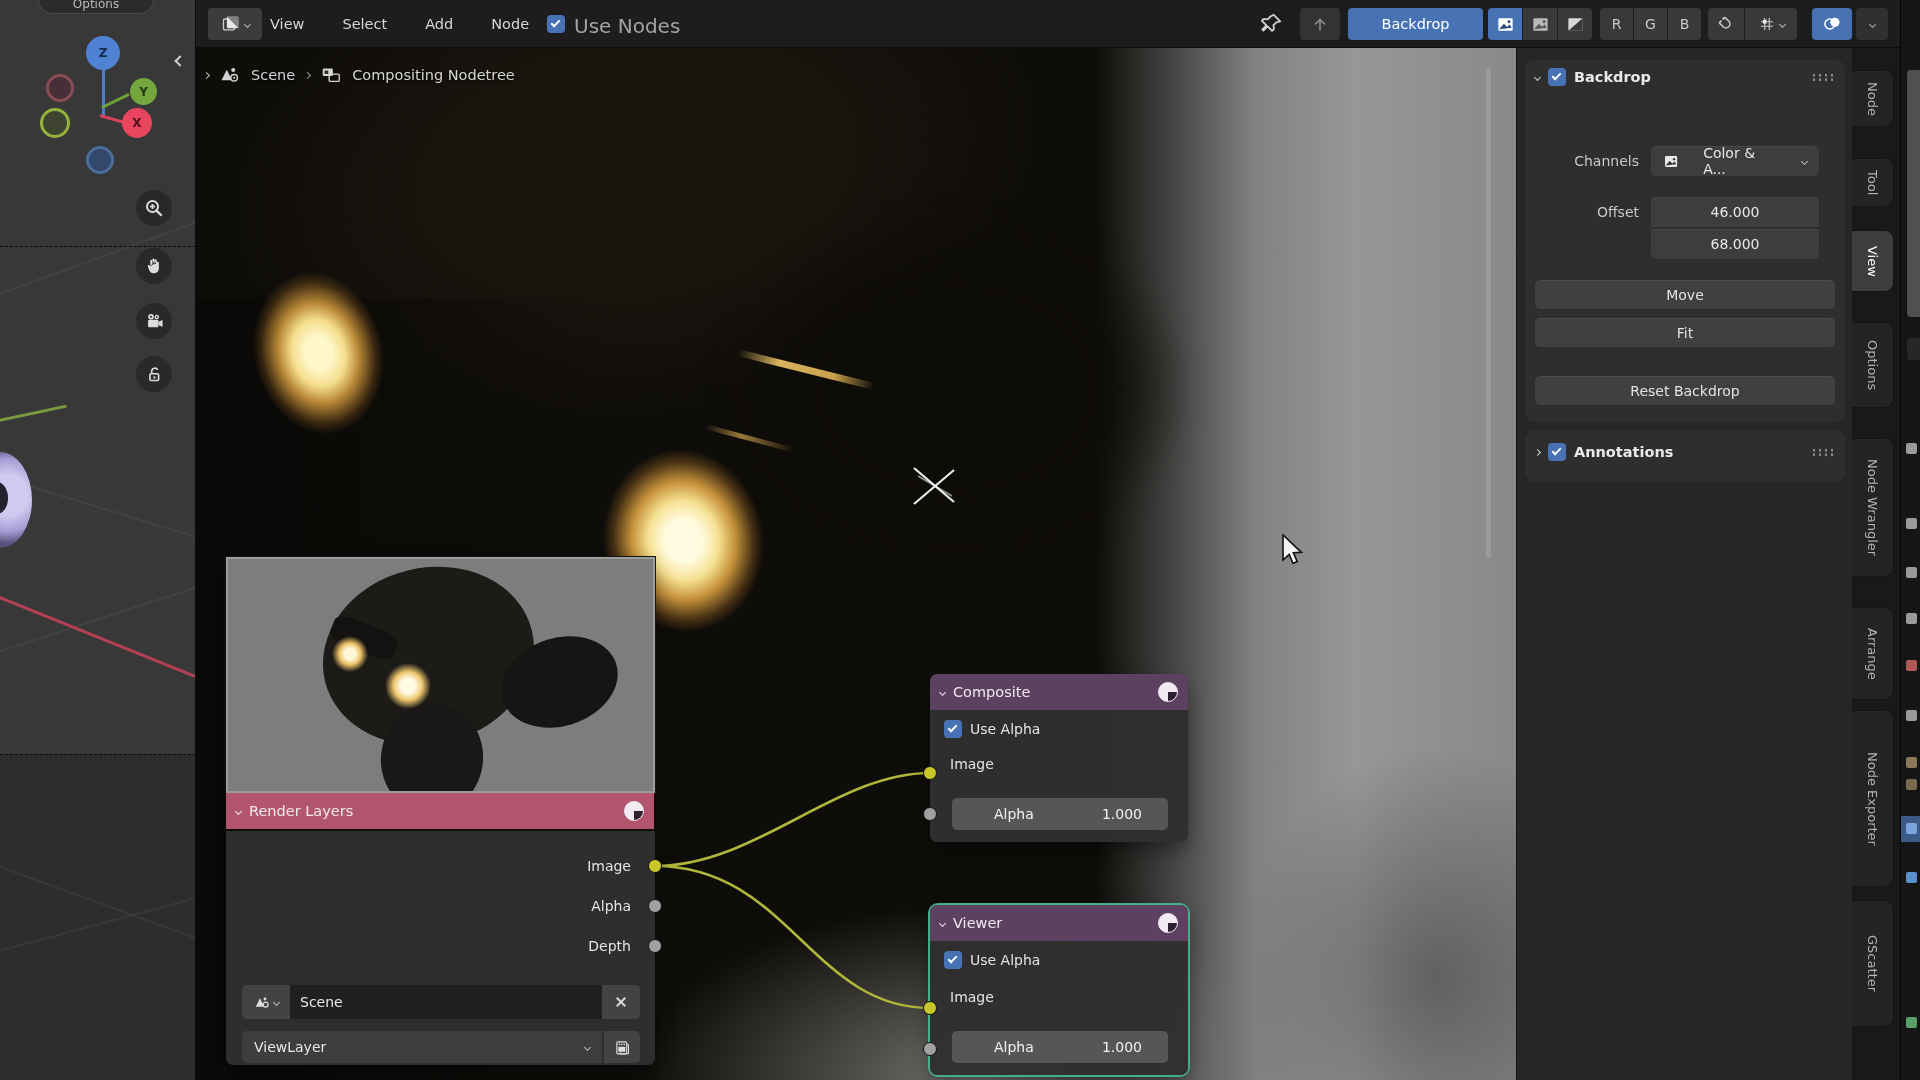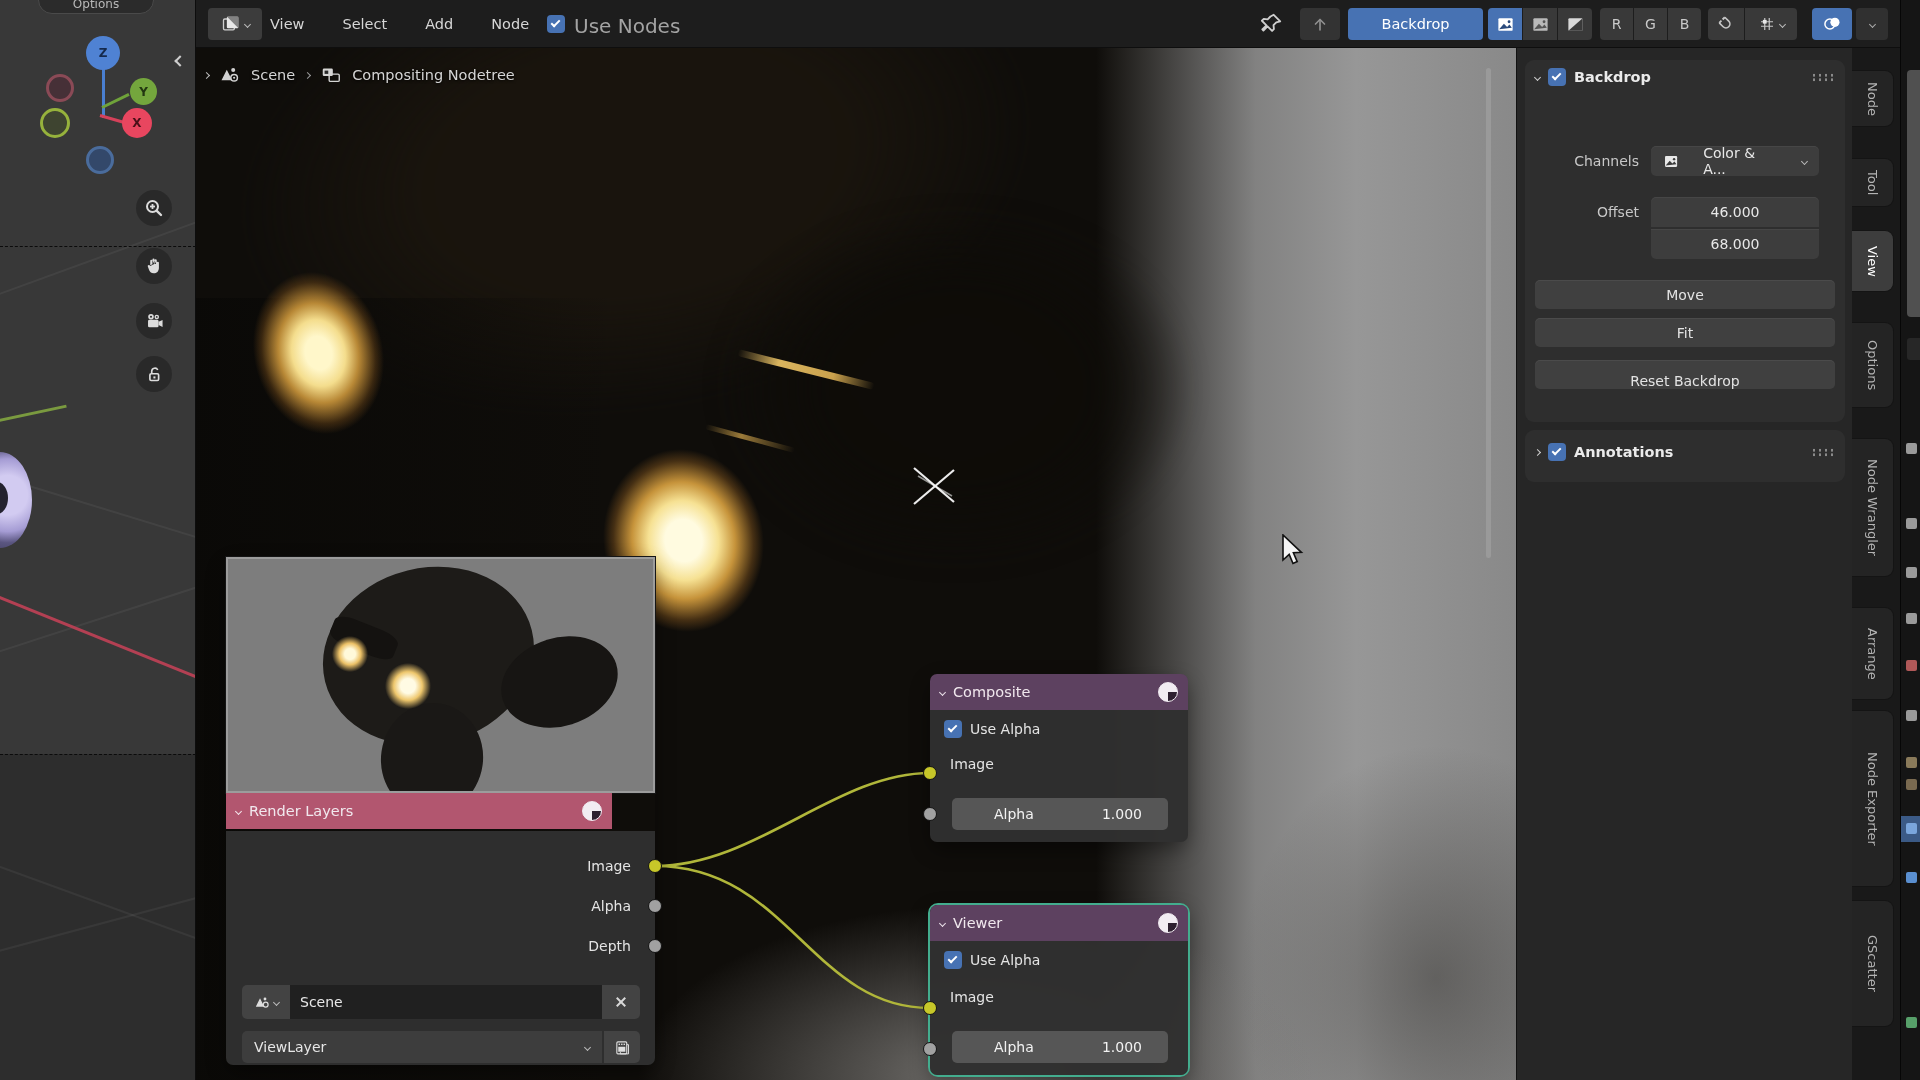--- a/index.html
+++ b/index.html
@@ -306,21 +306,21 @@
 
     <div class="node" style="left:30px; top:509px; width:429px; height:508px;">
       <div style="position:absolute; left:0; top:0; width:429px; height:236px; background:#7d7d7d; border:2px solid #9c9c9c; box-shadow:0 0 0 1px #151515; overflow:hidden;">
         <div class="abs" style="left:22%; top:4%; width:50%; height:76%; background:#1d1b18; border-radius:50%; transform:rotate(-14deg);"></div>
         <div class="abs" style="left:64%; top:34%; width:28%; height:38%; background:#171513; border-radius:50%; transform:rotate(-18deg);"></div>
         <div class="abs" style="left:24%; top:28%; width:16%; height:12%; background:#141210; border-radius:30%; transform:rotate(22deg);"></div>
         <div class="abs" style="left:36%; top:62%; width:24%; height:48%; background:#1a1816; border-radius:50%; transform:rotate(8deg);"></div>
         <div class="abs" style="left:24.5%; top:33%; width:36px; height:36px; background:radial-gradient(closest-side, #fff9da 30%, #ecc167 60%, rgba(200,140,50,0) 100%);"></div>
         <div class="abs" style="left:37%; top:45%; width:46px; height:46px; background:radial-gradient(closest-side, #fffbe4 32%, #eec76d 62%, rgba(205,145,52,0) 100%);"></div>
       </div>
-      <div class="node-header" style="position:absolute; left:0; top:236px; width:386px; background:#b2566f; border-radius:0;">
+      <div class="node-header" style="position:absolute; left:0; top:236px; width:428px; background:#b2566f; border-radius:0;">
         <span class="chev small down" style="border-color:#f4e6ec;"></span>
         <span>Render Layers</span>
         <div class="pie-icon"></div>
       </div>
       <div class="node-body" style="position:absolute; left:0; top:274px; width:429px; height:234px;">
         <span class="out-label" style="top:27px;">Image</span>
         <span class="out-label" style="top:67px;">Alpha</span>
         <span class="out-label" style="top:107px;text-align:right;">Depth</span>
 
         <div class="abs" style="left:16px; top:154px; width:398px; height:34px; display:flex;">
@@ -463,21 +463,21 @@
         <div class="pwidget center" style="border-radius:0 0 5px 5px;">
             <span>68.000</span>
           </div>
       </div>
       <div class="pbtn" style="top:258px;">
           <span>Fit</span>
         </div>
       <div class="pbtn" style="top:220px;">
           <span>Move</span>
         </div>
-      <div class="pbtn" style="top:300px;align-items:flex-end;">
+      <div class="pbtn" style="top:316px;">
           <span>Reset Backdrop</span>
         </div>
     </div>
 
     <div class="panel" style="top:382px; height:52px;">
       <div class="panel-header" style="padding-top:13px;">
         <span class="chev small right" style="border-color:#cfcfcf;"></span>
         <div class="cb">
             <div class="mark"></div>
           </div>

